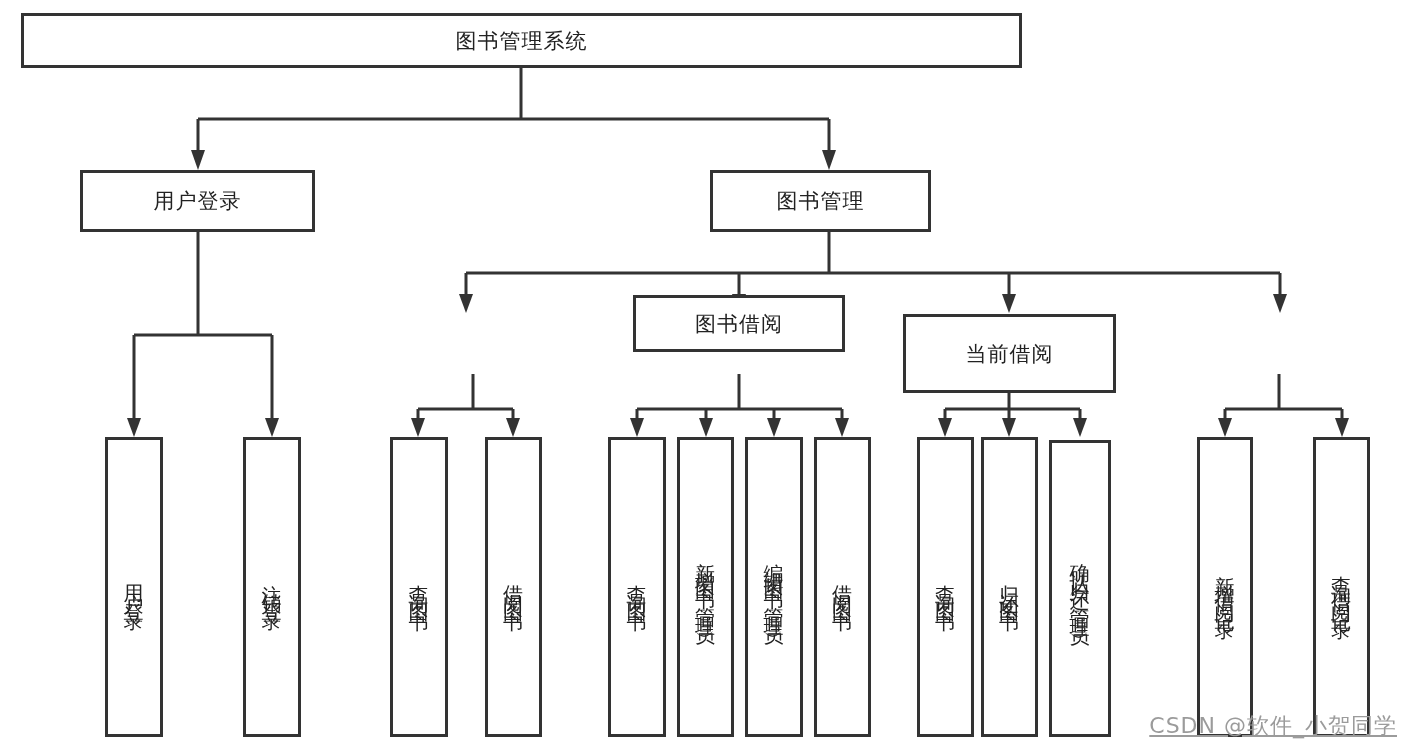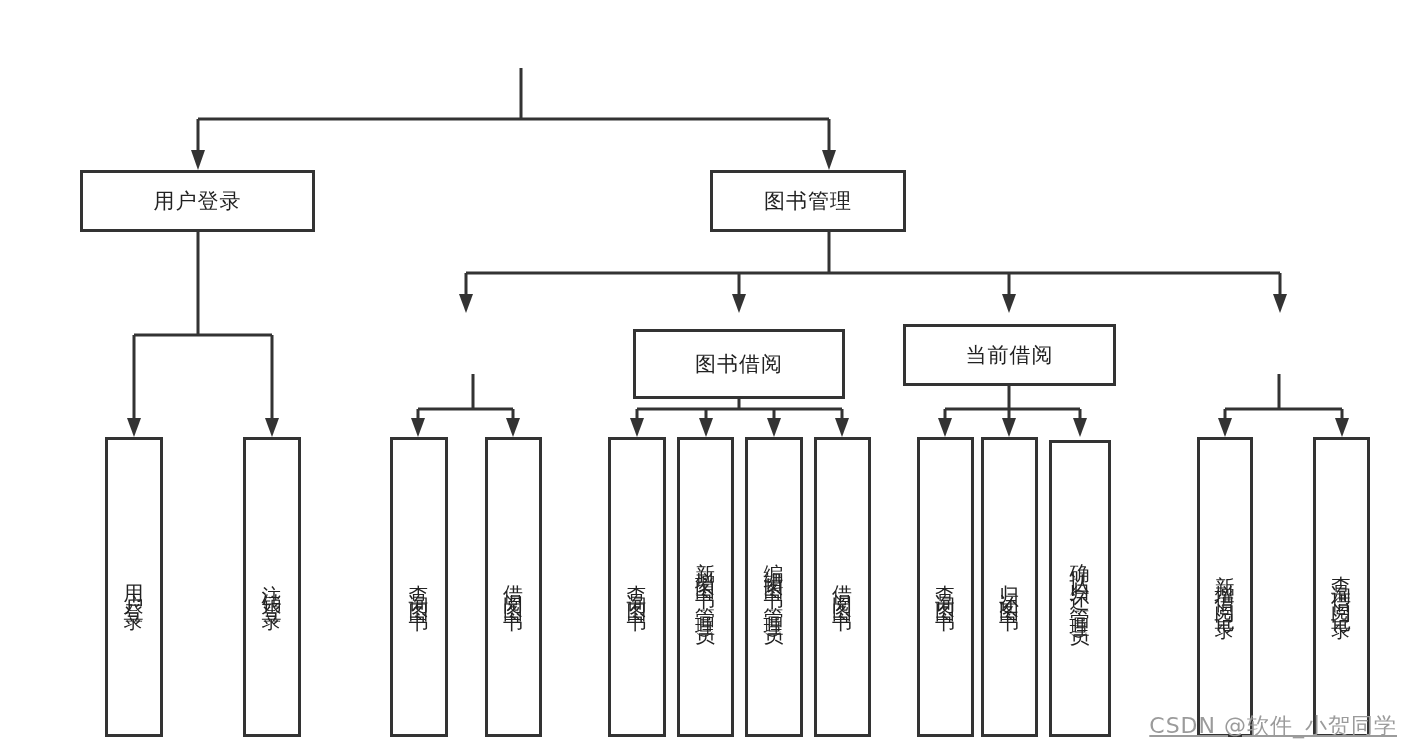--- a/index.html
+++ b/index.html
@@ -92,26 +92,27 @@
       <polygon points="767,418 781,418 774,437"></polygon>
       <polygon points="835,418 849,418 842,437"></polygon>
       <polygon points="938,418 952,418 945,437"></polygon>
       <polygon points="1002,418 1016,418 1009,437"></polygon>
       <polygon points="1073,418 1087,418 1080,437"></polygon>
       <polygon points="1218,418 1232,418 1225,437"></polygon>
       <polygon points="1335,418 1349,418 1342,437"></polygon>
     </g>
   </svg>
 
+  <div class="box hbox" style="left:21px;top:13px;width:1001px;height:55px">图书管理系统</div>
 
   <div class="box hbox" style="left:80px;top:170px;width:235px;height:62px">用户登录</div>
-  <div class="box hbox" style="left:710px;top:170px;width:196px;height:62px">图书管理</div>
+  <div class="box hbox" style="left:710px;top:170px;width:221px;height:62px">图书管理</div>
 
-  <div class="box hbox" style="left:633px;top:329px;width:212px;height:70px">图书借阅</div>
-  <div class="box hbox" style="left:903px;top:324px;width:213px;height:62px">当前借阅</div>
+  <div class="box hbox" style="left:633px;top:295px;width:212px;height:57px">图书借阅</div>
+  <div class="box hbox" style="left:903px;top:314px;width:213px;height:79px">当前借阅</div>
 
   <div class="box vbox" style="left:105px;top:437px;width:58px;height:300px">用户登录</div>
   <div class="box vbox" style="left:243px;top:437px;width:58px;height:300px">注销登录</div>
 
   <div class="box vbox" style="left:390px;top:437px;width:58px;height:300px">查询图书</div>
   <div class="box vbox" style="left:485px;top:437px;width:57px;height:300px">借阅图书</div>
 
   <div class="box vbox" style="left:608px;top:437px;width:58px;height:300px">查询图书</div>
   <div class="box vbox" style="left:677px;top:437px;width:57px;height:300px">新增图书（管理员）</div>
   <div class="box vbox" style="left:745px;top:437px;width:58px;height:300px">编辑图书（管理员）</div>

